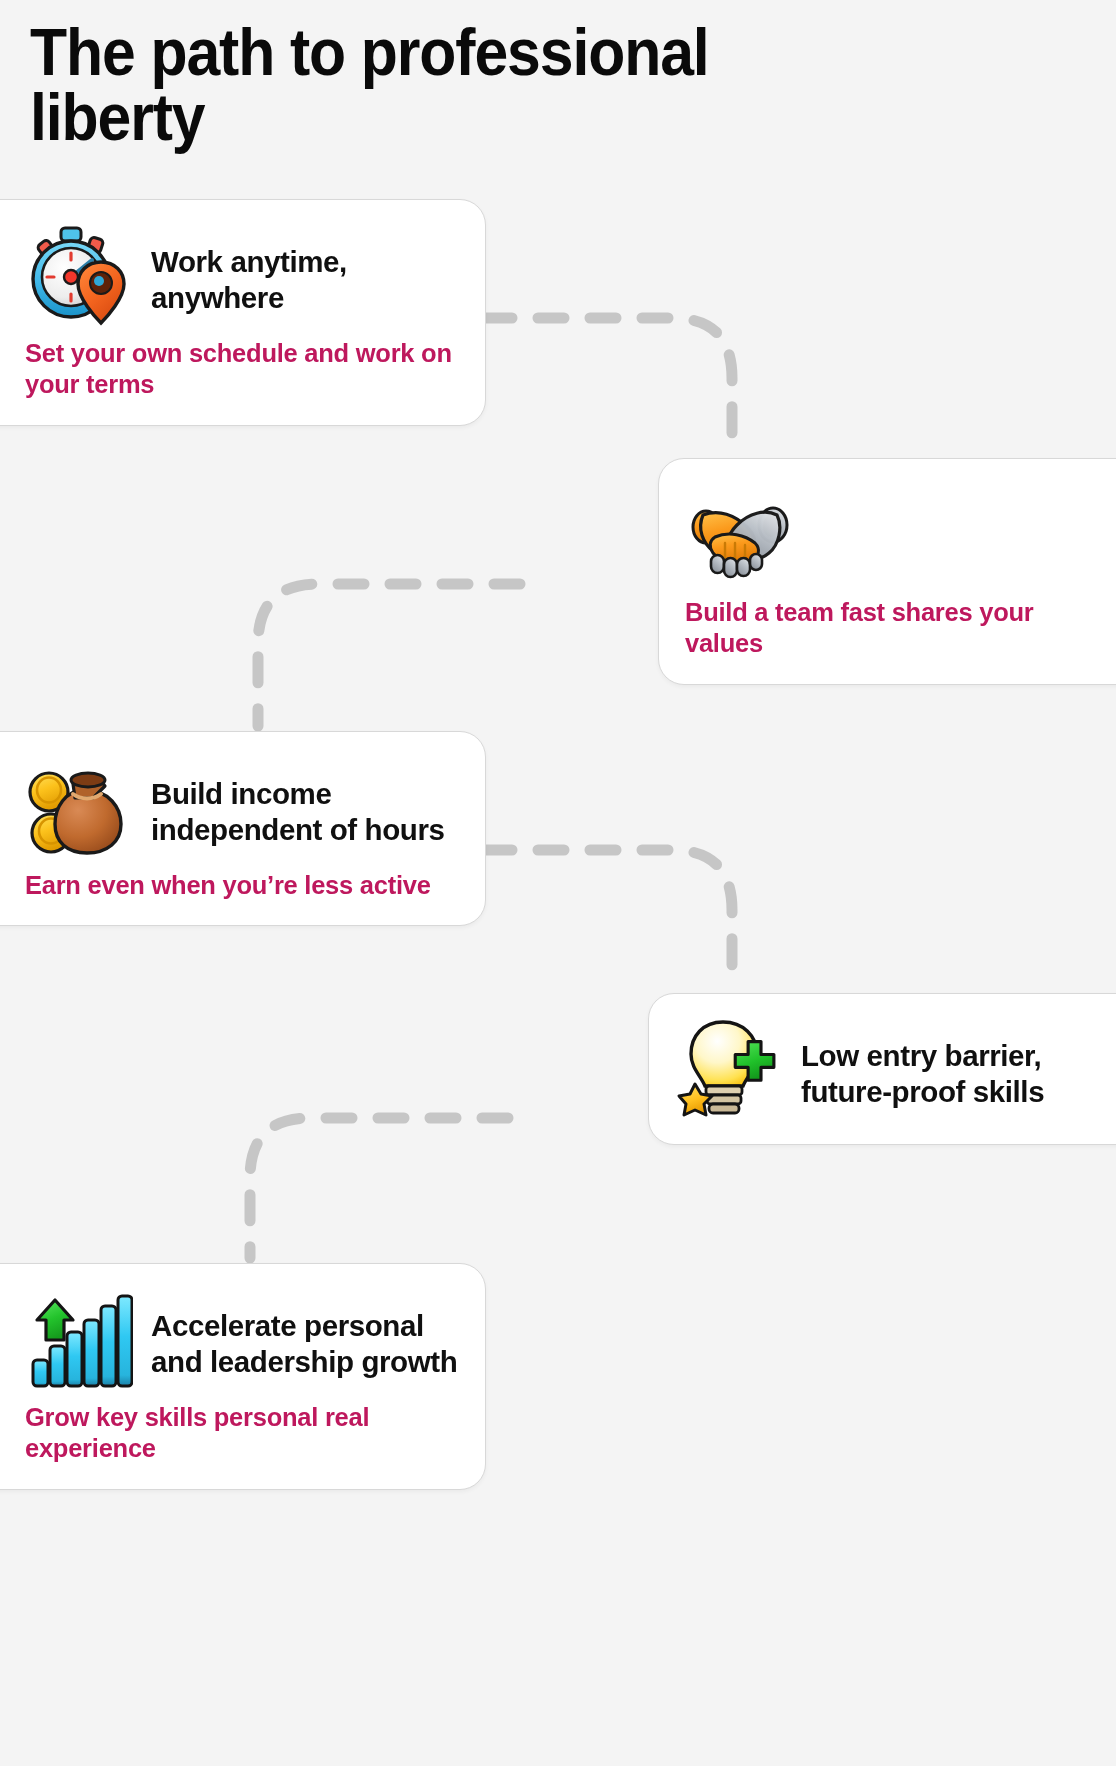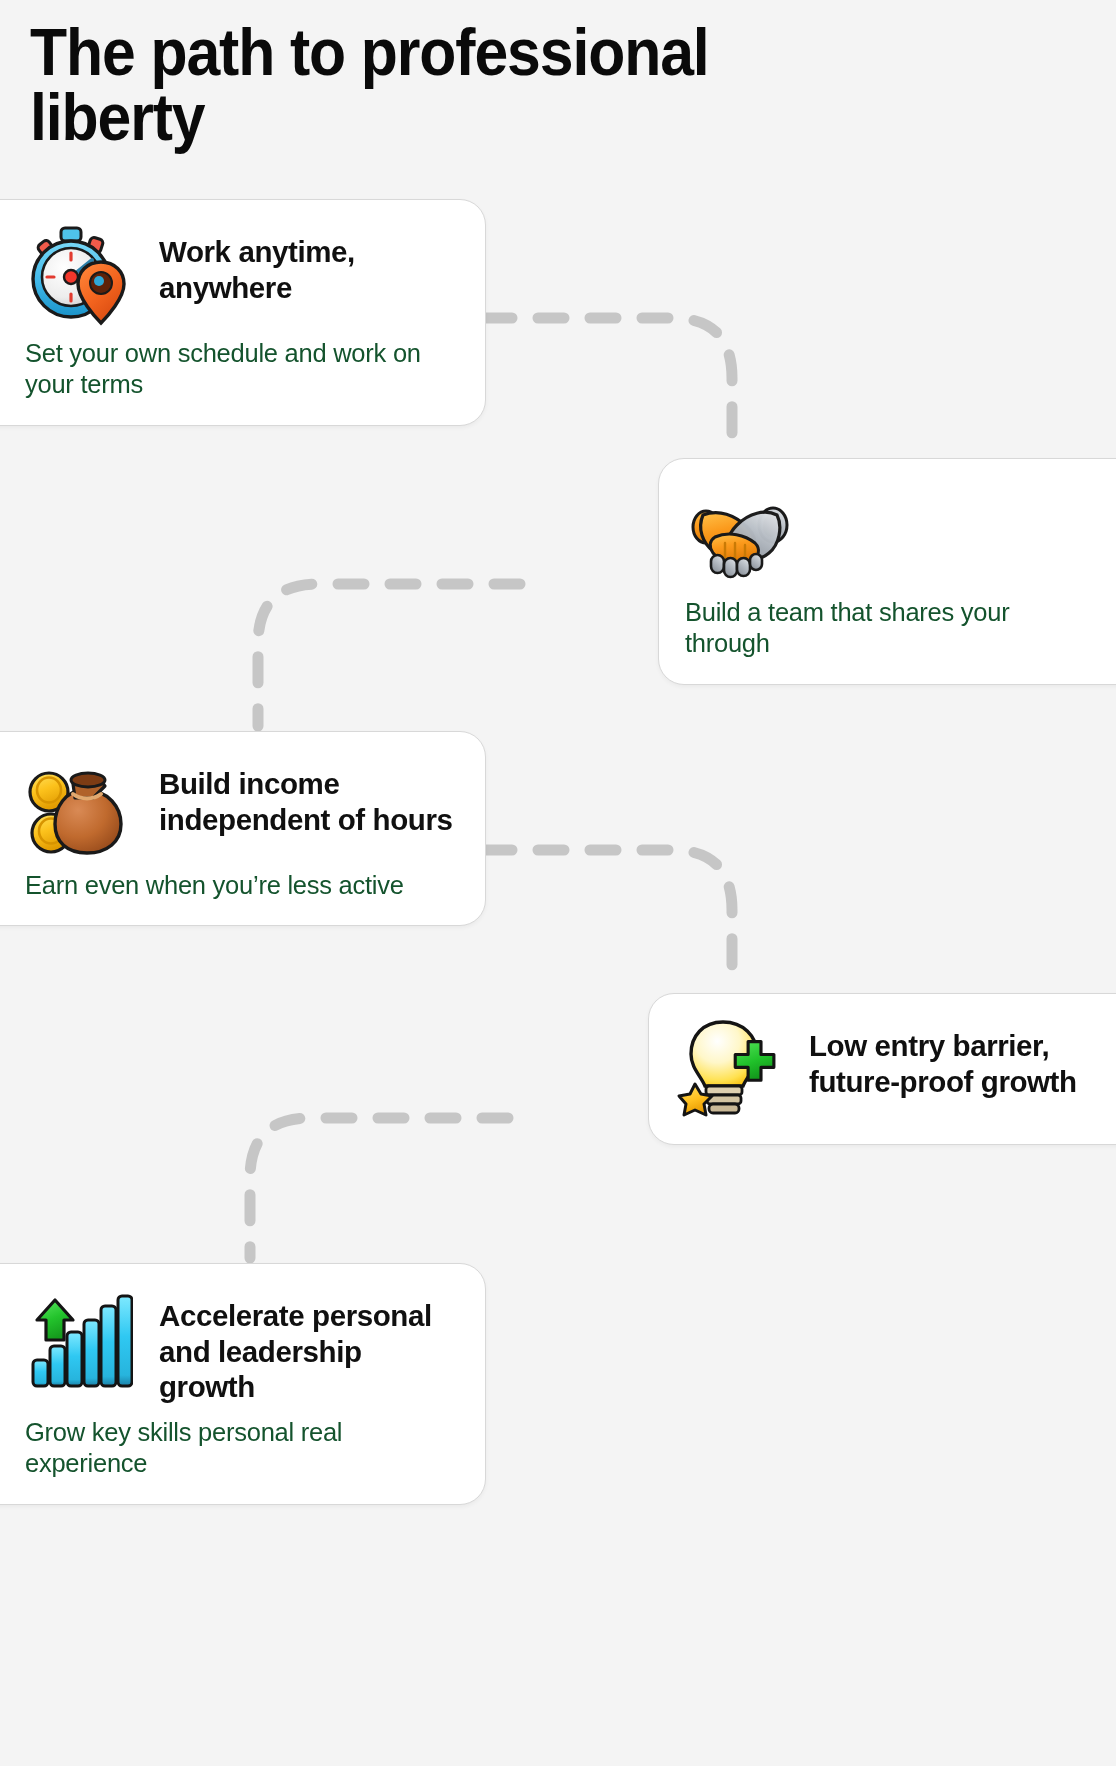--- a/index.html
+++ b/index.html
@@ -65,42 +65,42 @@
     display: flex;
     flex-direction: column;
   }
   .card.left  { left: -32px; }
   .card.right { right: -32px; }
   .card.left  { padding-left: 56px; }
   .card.right { padding-right: 56px; }
 
   .card-head {
     display: flex;
-    align-items: flex-start;
-    gap: 26px;
+    align-items: center;
+    gap: 18px;
   }
   .card-icon {
     flex: 0 0 auto;
     width: 108px;
     height: 104px;
     position: relative;
   }
   .card-title {
     font-size: 29.5px;
     font-weight: 700;
     line-height: 1.21;
     color: #101010;
     letter-spacing: -0.4px;
     padding-top: 12px;
   }
   .card-desc {
     font-size: 25.5px;
-    font-weight: 400;
+    font-weight: 700;
     line-height: 1.23;
-    color: #14532d;
+    color: #be185d;
     letter-spacing: -0.25px;
     margin-top: 12px;
   }
 
   
   .icon-svg { width: 108px; height: 104px; display: block; }
 
   
   #card-1 { top: 199px;  width: 518px;  }
   #card-2 { top: 458px;  width: 490px;  }
@@ -209,21 +209,21 @@
 
           <g fill="url(#g-hand-s)" stroke="#1a1a1a" stroke-width="2.6">
             <rect x="26" y="74" width="13" height="18" rx="6.5"></rect>
             <rect x="39" y="77" width="13" height="19" rx="6.5"></rect>
             <rect x="52" y="77" width="13" height="18" rx="6.5"></rect>
             <rect x="65" y="73" width="12" height="16" rx="6"></rect>
           </g>
         </svg>
       </div>
     </div>
-    <div class="card-desc">Build a team that shares your through</div>
+    <div class="card-desc">Build a team fast shares your values</div>
   </div>
 
   <div class="card left" id="card-3">
     <div class="card-head">
       <div class="card-icon">
         <svg class="icon-svg" viewBox="0 0 108 104">
           <defs>
             <radialGradient id="g-pot" cx="35%" cy="32%" r="78%">
               <stop offset="0%" stop-color="#d98a55"></stop>
                 <stop offset="55%" stop-color="#c06a2e"></stop>
@@ -283,21 +283,21 @@
 
           <rect x="31" y="70" width="36" height="9" rx="3" fill="#ded0b0" stroke="#141414" stroke-width="2.8"></rect>
           <rect x="32" y="79" width="34" height="9" rx="3" fill="#d3c4a2" stroke="#141414" stroke-width="2.8"></rect>
           <rect x="34" y="88" width="30" height="9" rx="4" fill="#c9b896" stroke="#141414" stroke-width="2.8"></rect>
 
           <path d="M 80 26 L 94 26 L 94 40 L 108 40 L 108 54 L 94 54 L 94 68 L 80 68 L 80 54 L 66 54 L 66 40 L 80 40 Z" transform="translate(-6,-2) scale(0.92) translate(6,4)" fill="url(#g-plus)" stroke="#141414" stroke-width="3.4" stroke-linejoin="round"></path>
 
           <path d="M 16 70 L 22 80 L 33 82 L 25 90 L 27 101 L 16 96 L 5 101 L 7 90 L 0 82 L 11 80 Z" transform="translate(4,-2)" fill="url(#g-star)" stroke="#141414" stroke-width="3" stroke-linejoin="round"></path>
         </svg>
       </div>
-      <div class="card-title">Low entry barrier, future-proof growth</div>
+      <div class="card-title">Low entry barrier, future-proof skills</div>
     </div>
   </div>
 
   <div class="card left" id="card-5">
     <div class="card-head">
       <div class="card-icon">
         <svg class="icon-svg" viewBox="0 0 108 104">
           <defs>
             <linearGradient id="g-bar" x1="0" y1="0" x2="0" y2="1">
               <stop offset="0%" stop-color="#7fe9ff"></stop>

